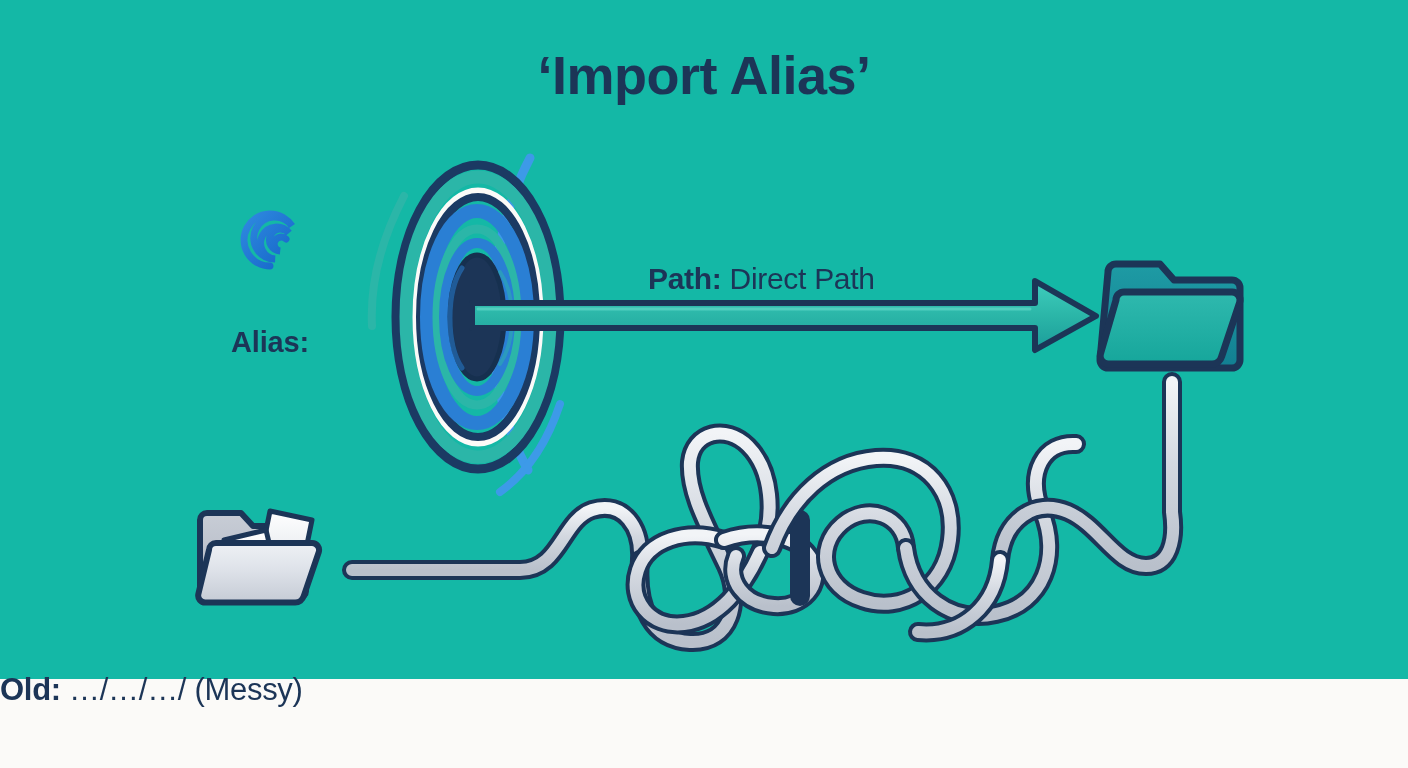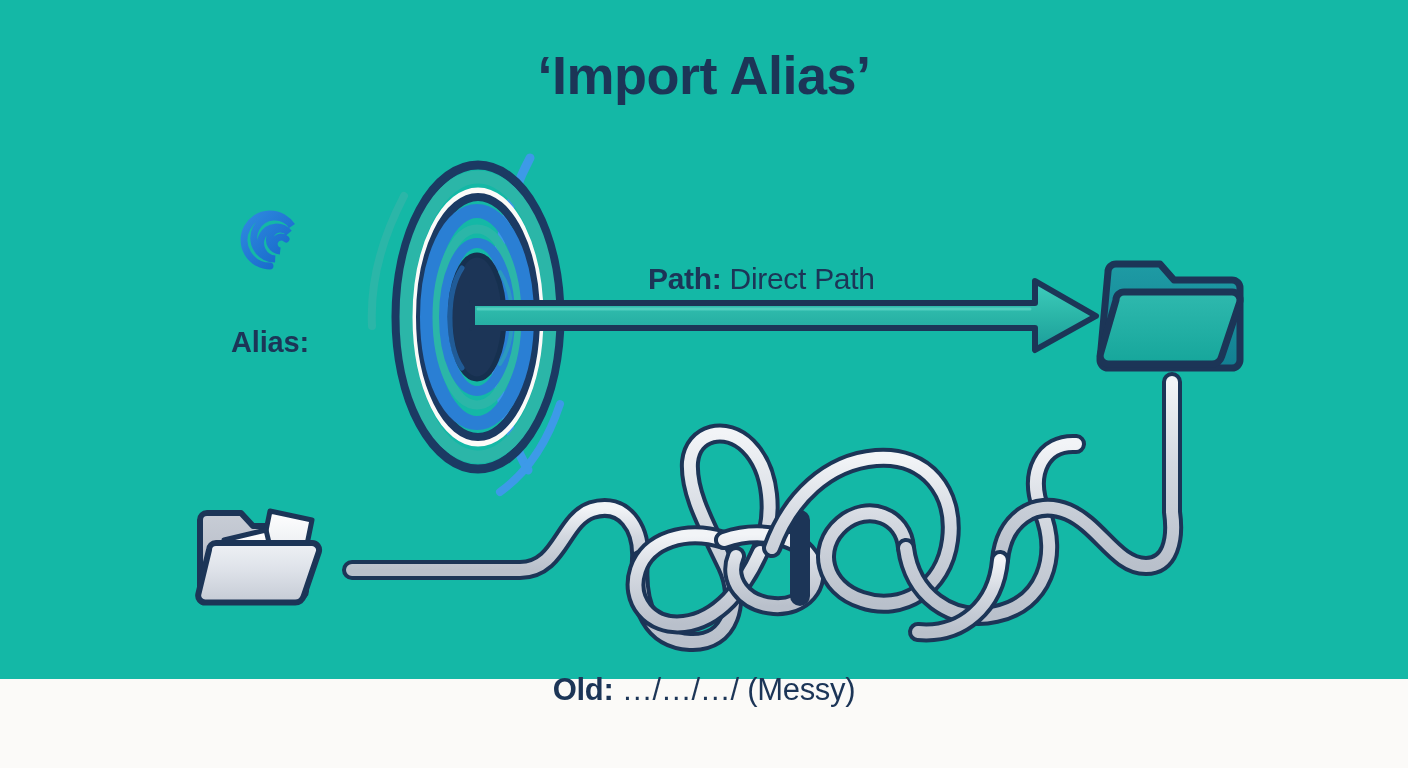--- a/index.html
+++ b/index.html
@@ -31,21 +31,21 @@
   }
   #alias-key { font-size:29px; font-weight:bold; letter-spacing:-0.2px; }
   #alias-val { font-size:30px; font-weight:normal; letter-spacing:-0.6px; margin-top:3px; }
 
   #path-block { left:648px; top:262px; font-size:30px; letter-spacing:-0.3px; }
   #path-key { font-weight:bold;text-align:center; }
   #path-val { font-weight:normal; }
 
   #old-block {
     left:0; right:0; top:672px;
-    width:1408px; text-align:center;
+    width:1408px; text-align:left;
     font-size:31px; letter-spacing:-0.3px;
   }
   #old-key { font-weight:bold; }
   #old-val { font-weight:normal; }
   #old-paren { font-weight:normal; }
 </style>
 </head>
 <body>
 
 <div id="stage">

